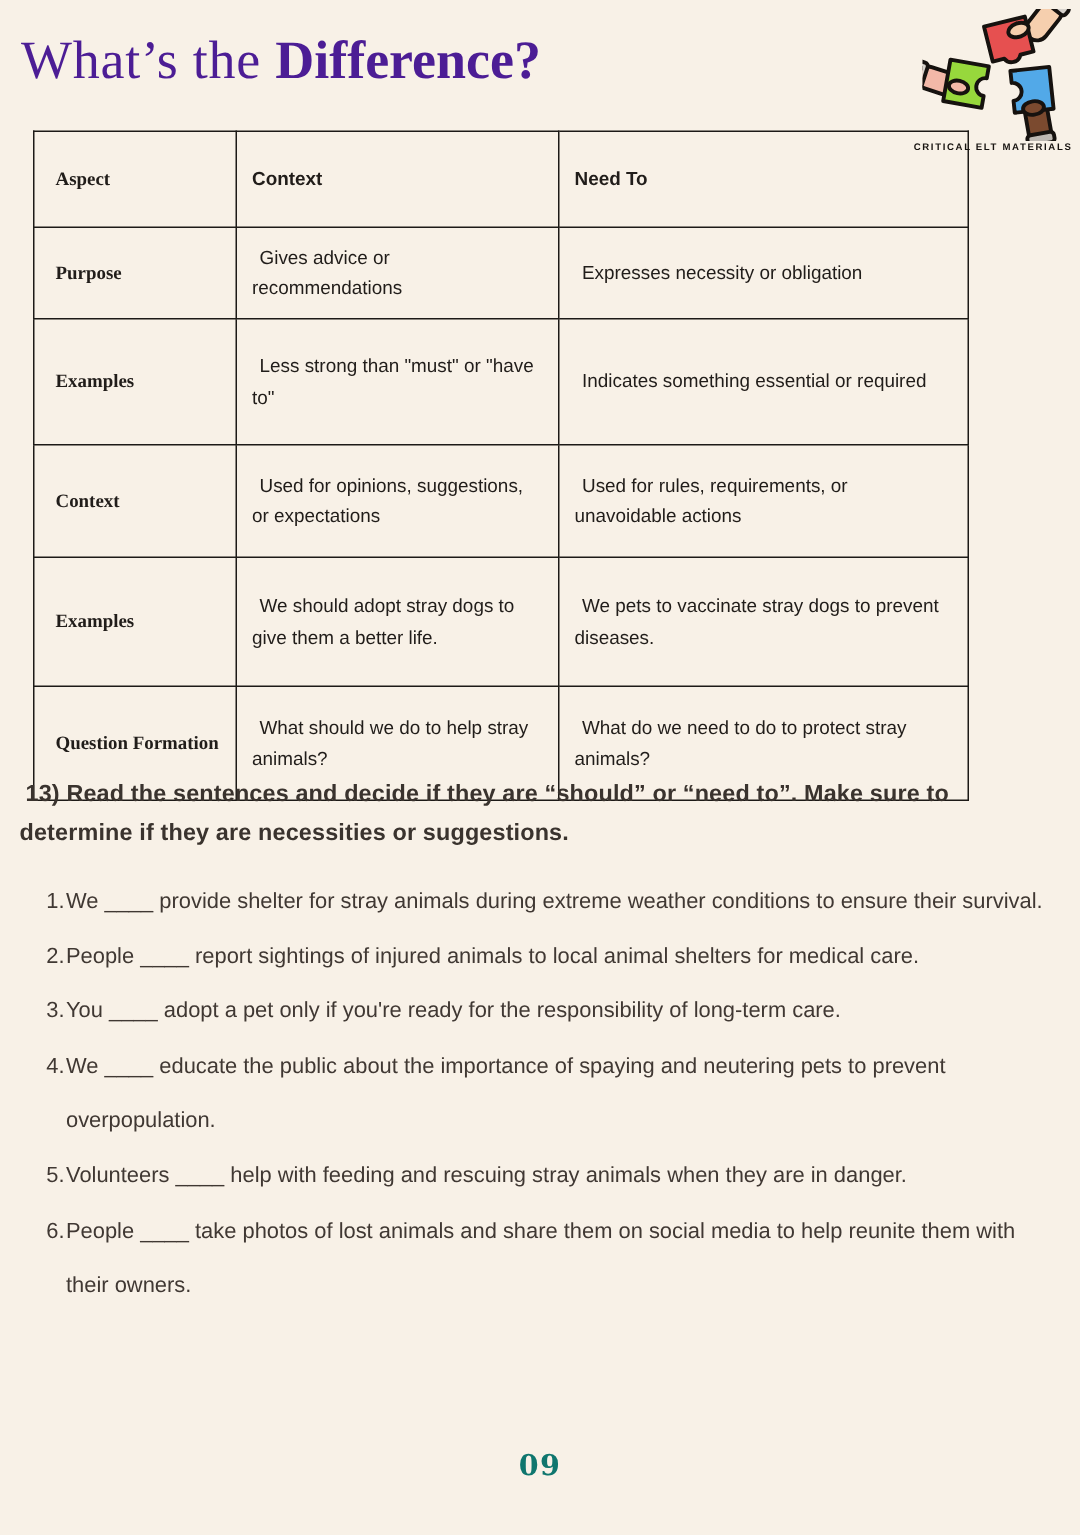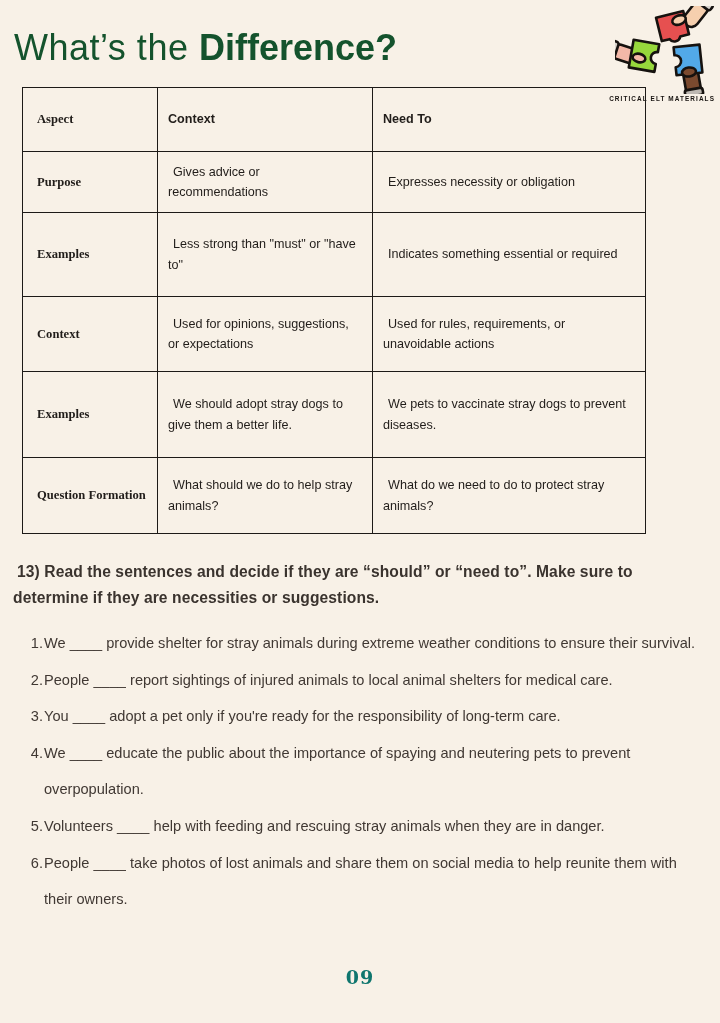--- a/index.html
+++ b/index.html
@@ -10,23 +10,23 @@
     font-family:"Liberation Sans", sans-serif;
     position:relative;
     overflow:hidden;
     color:#2b2622;
   }
   .page { position:absolute; inset:0; }
 
   
   .title {
     position:absolute; left:14px; top:20px;
-    font-family:Liberation Sans, sans-serif;
-    font-size:36px; line-height:56px;
-    color:#14532d; letter-spacing:0.5px;
+    font-family:Liberation Serif, serif;
+    font-size:36px; line-height:40px;
+    color:#4c1d95; letter-spacing:0.5px;
     white-space:nowrap;
   }
   .title .light { font-weight:400; }
   .title .bold  { font-weight:700; letter-spacing:0px; }
 
   
   .logo { position:absolute; top:6px; right:5px; width:106px; text-align:right; }
   .logo svg { display:block; margin:0 0 1px auto; }
   .logo-caption {
     font-size:6.4px; font-weight:700; letter-spacing:1.1px;
@@ -53,21 +53,21 @@
   table.compare tr.head td { font-weight:700; text-indent:0; }
   col.c1 { width:135px; } col.c2 { width:215px; } col.c3 { width:273px; }
   tr.r-head { height:64px; }
   tr.r0 { height:61px; }
   tr.r1 { height:84px; }
   tr.r2 { height:75px; }
   tr.r3 { height:86px; }
   tr.r4 { height:76px; }
 
   
-  .exercise { position:absolute; left:0; top:559px; width:720px; }
+  .exercise { position:absolute; left:0; top:517px; width:720px; }
   .instruction {
     padding:0 28px 0 13px;
     font-size:15.6px; font-weight:700; letter-spacing:0.1px;
     line-height:26px; color:#3a332e; text-indent:4px;
   }
   .items {
     margin:14px 0 0 44px; width:652px;
     font-size:14.6px; line-height:36.6px; color:#403833;
     list-style:none;
   }

